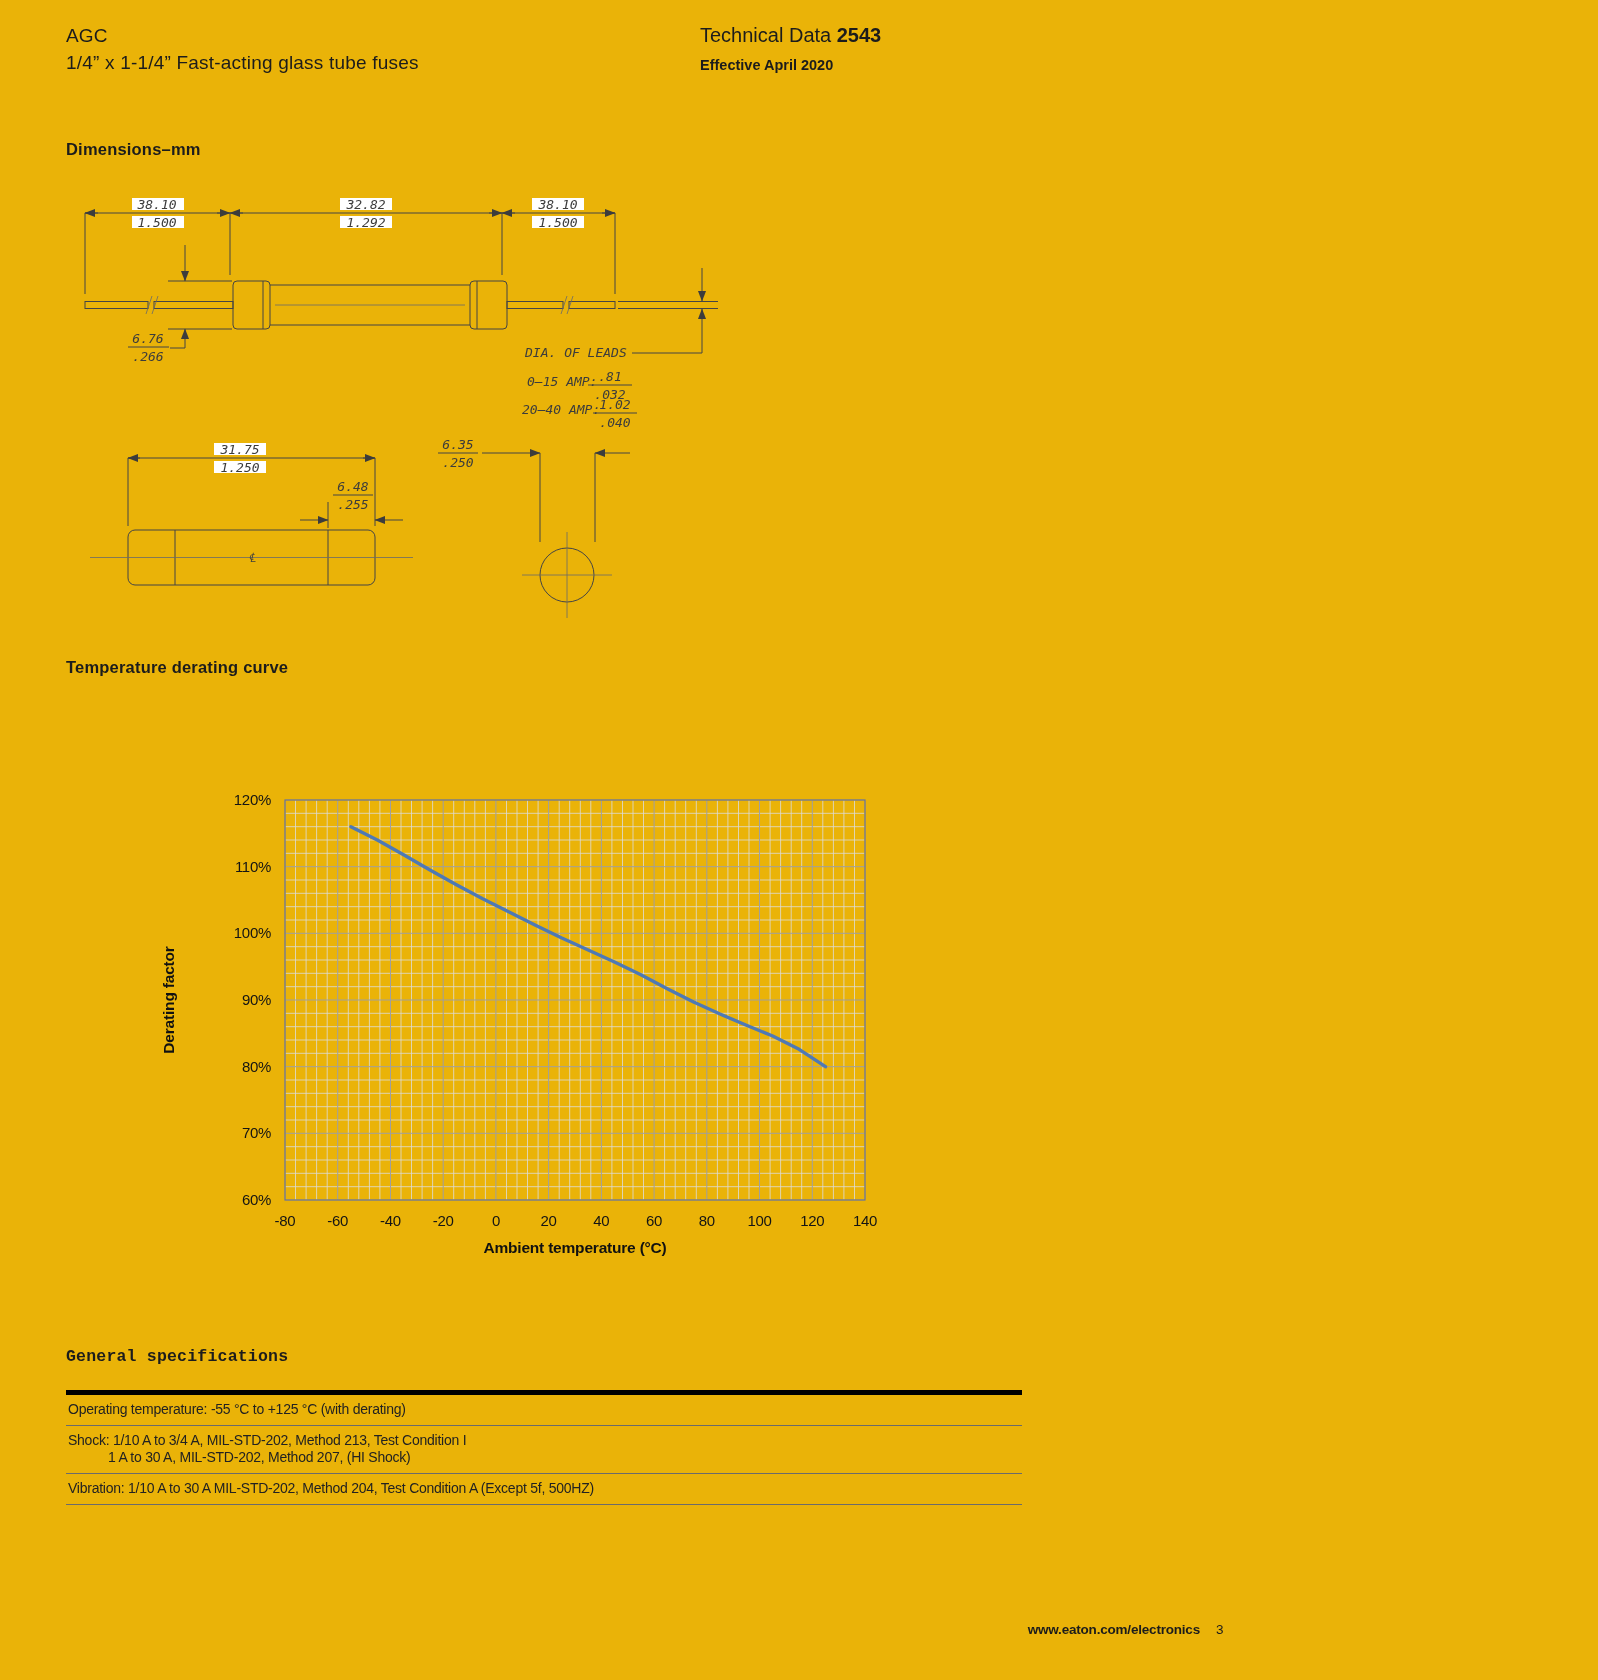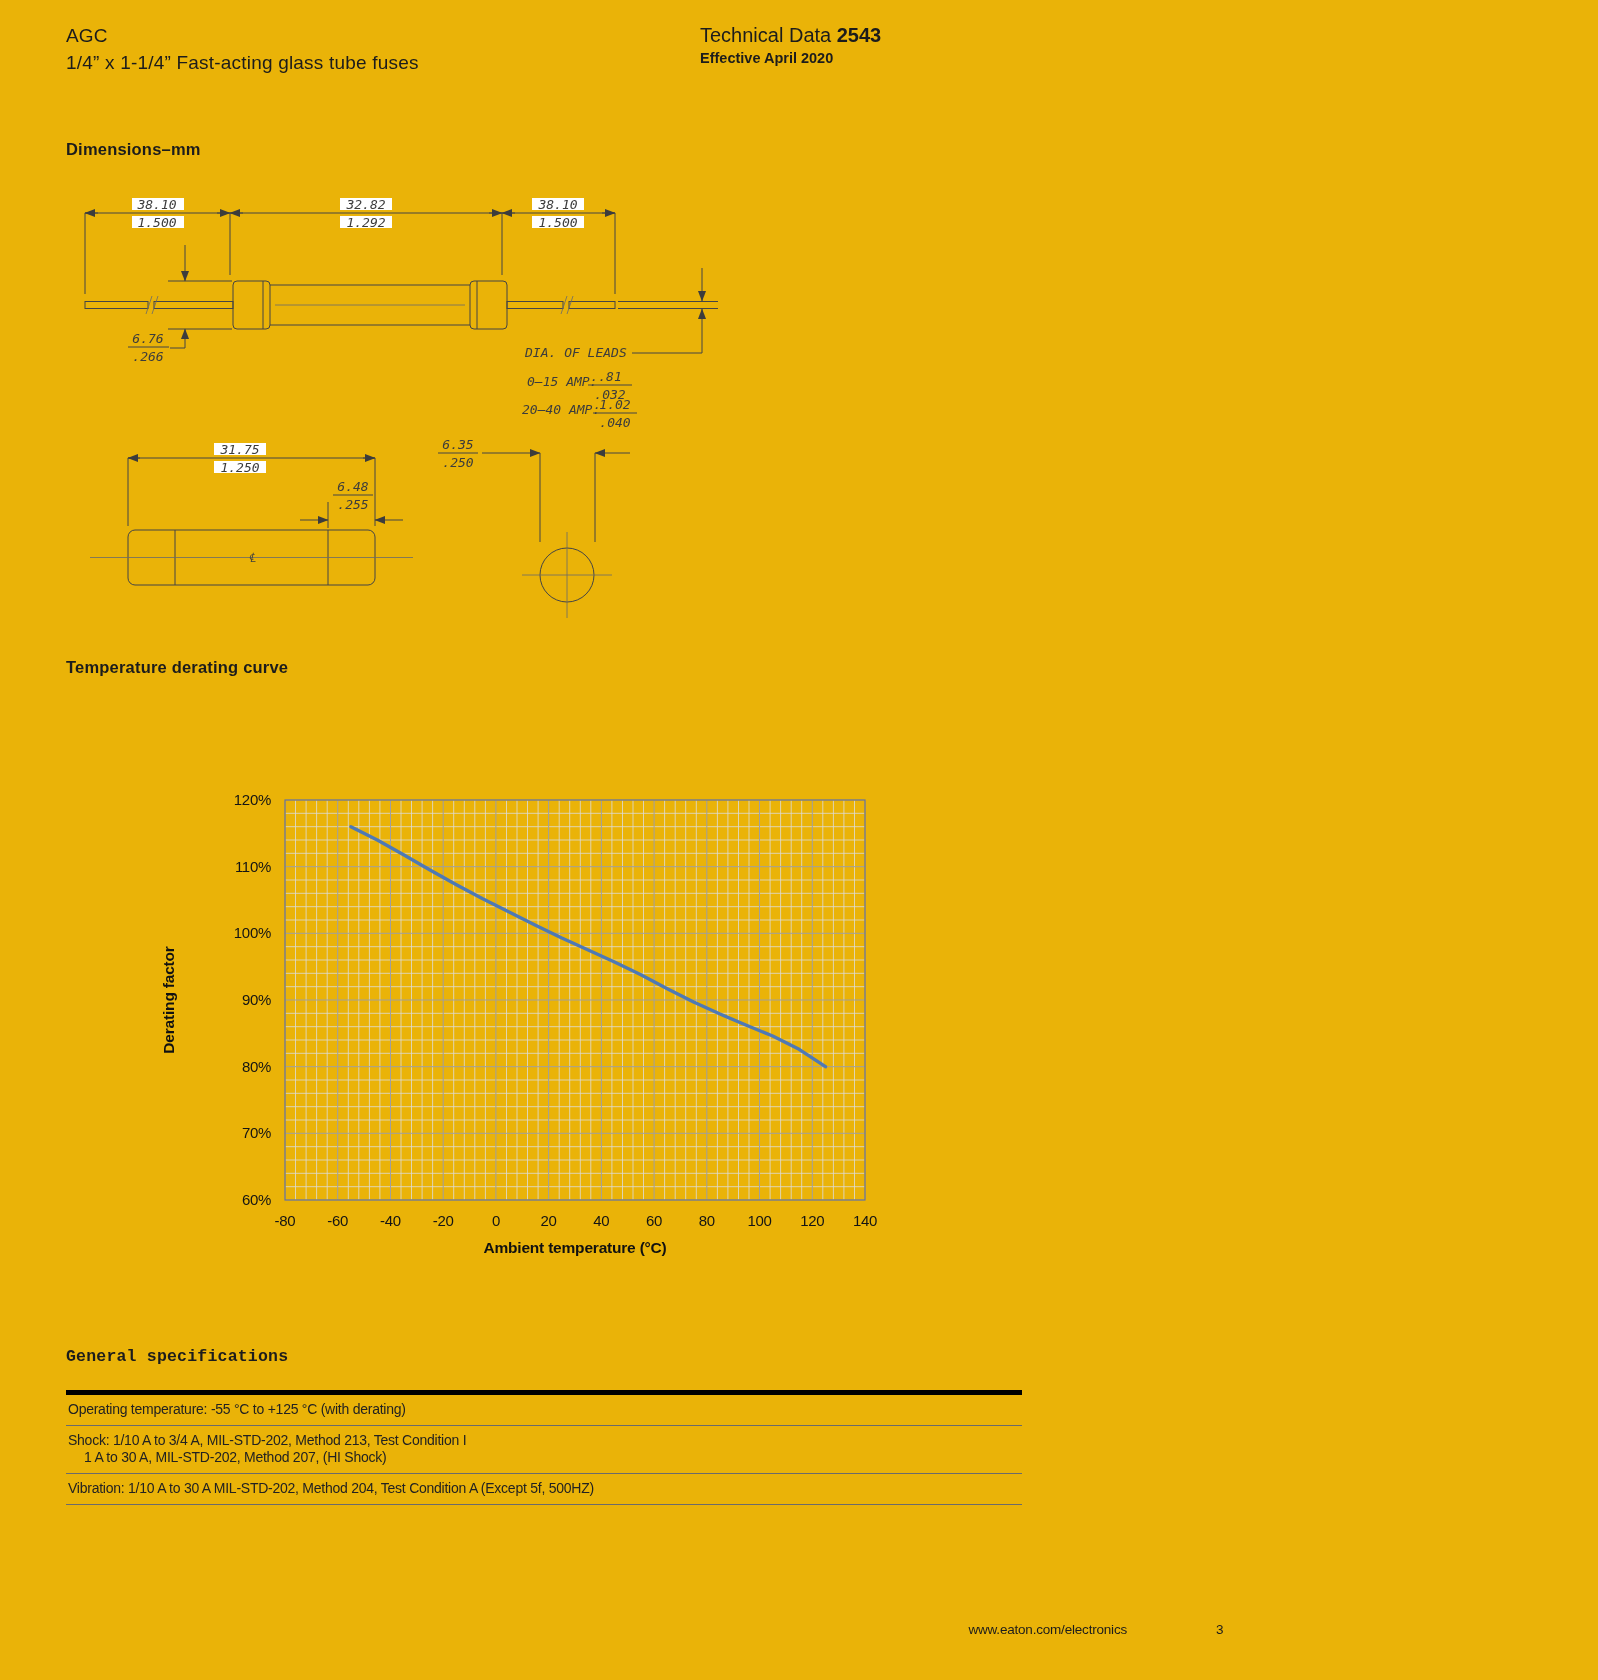--- a/index.html
+++ b/index.html
@@ -3,41 +3,41 @@
 <meta charset="utf-8">
 <style>
   html,body{margin:0;padding:0;background:#fff;}
   .page{position:relative;width:1598px;height:1680px;background:#eab308;overflow:hidden;
         font-family:"Liberation Sans",sans-serif;color:#1c1c1c;}
   
   .hdr-left{position:absolute;left:66px;top:22px;font-size:19px;line-height:27px;letter-spacing:.2px;}
   .hdr-right{position:absolute;left:700px;top:24px;width:450px;text-align:left;}
   .hdr-right .docline{font-size:20px;}
   .hdr-right .docline b{font-weight:700;}
-  .hdr-right .effline{font-size:14.5px;font-weight:700;margin-top:3px;}
+  .hdr-right .effline{font-size:14.5px;font-weight:700;margin-top:10px;}
   .sect-h{position:absolute;left:66px;font-size:16.5px;font-weight:700;letter-spacing:.2px;}
   
   .drawing{position:absolute;left:70px;top:190px;}
   .drawing .ln{stroke:#454545;stroke-width:1;fill:none;}
   .drawing .thin{stroke:#6a6a6a;stroke-width:.8;fill:none;}
   .drawing text.d{font-family:"DejaVu Sans Mono",monospace;font-style:italic;
                   font-size:13px;fill:#3c3c3c;}
   .drawing .arrw{fill:#3c3c3c;}
   
   .chart{position:absolute;left:160px;top:725px;}
   .chart text.tick{font-size:15px;fill:#141414;letter-spacing:-.3px;}
   .chart text.axt{font-size:15.5px;font-weight:700;fill:#111;letter-spacing:-.2px;}
   
   .specs{position:absolute;left:66px;top:1390px;width:956px;font-size:14px;letter-spacing:-.25px;color:#222;}
   .specs .bar{height:5px;background:#000;}
   .specs .row{border-bottom:1px solid #6b6b6b;padding:6px 0 7px 2px;line-height:17px;}
-  .specs .indent{margin-left:16px;}
-  
-  .footer-url{position:absolute;left:827px;top:1622px;width:300px;text-align:right;
-              font-size:13.5px;font-weight:400;letter-spacing:-.2px;}
+  .specs .indent{margin-left:40px;}
+  
+  .footer-url{position:absolute;left:900px;top:1622px;width:300px;text-align:right;
+              font-size:13.5px;font-weight:700;letter-spacing:-.2px;}
   .footer-page{position:absolute;left:1216px;top:1622px;font-size:13.5px;}
 </style>
 </head>
 <body>
 
 <div class="page">
 
   <div class="hdr-left">
     <div>AGC</div>
     <div>1/4” x 1-1/4” Fast-acting glass tube fuses</div>

